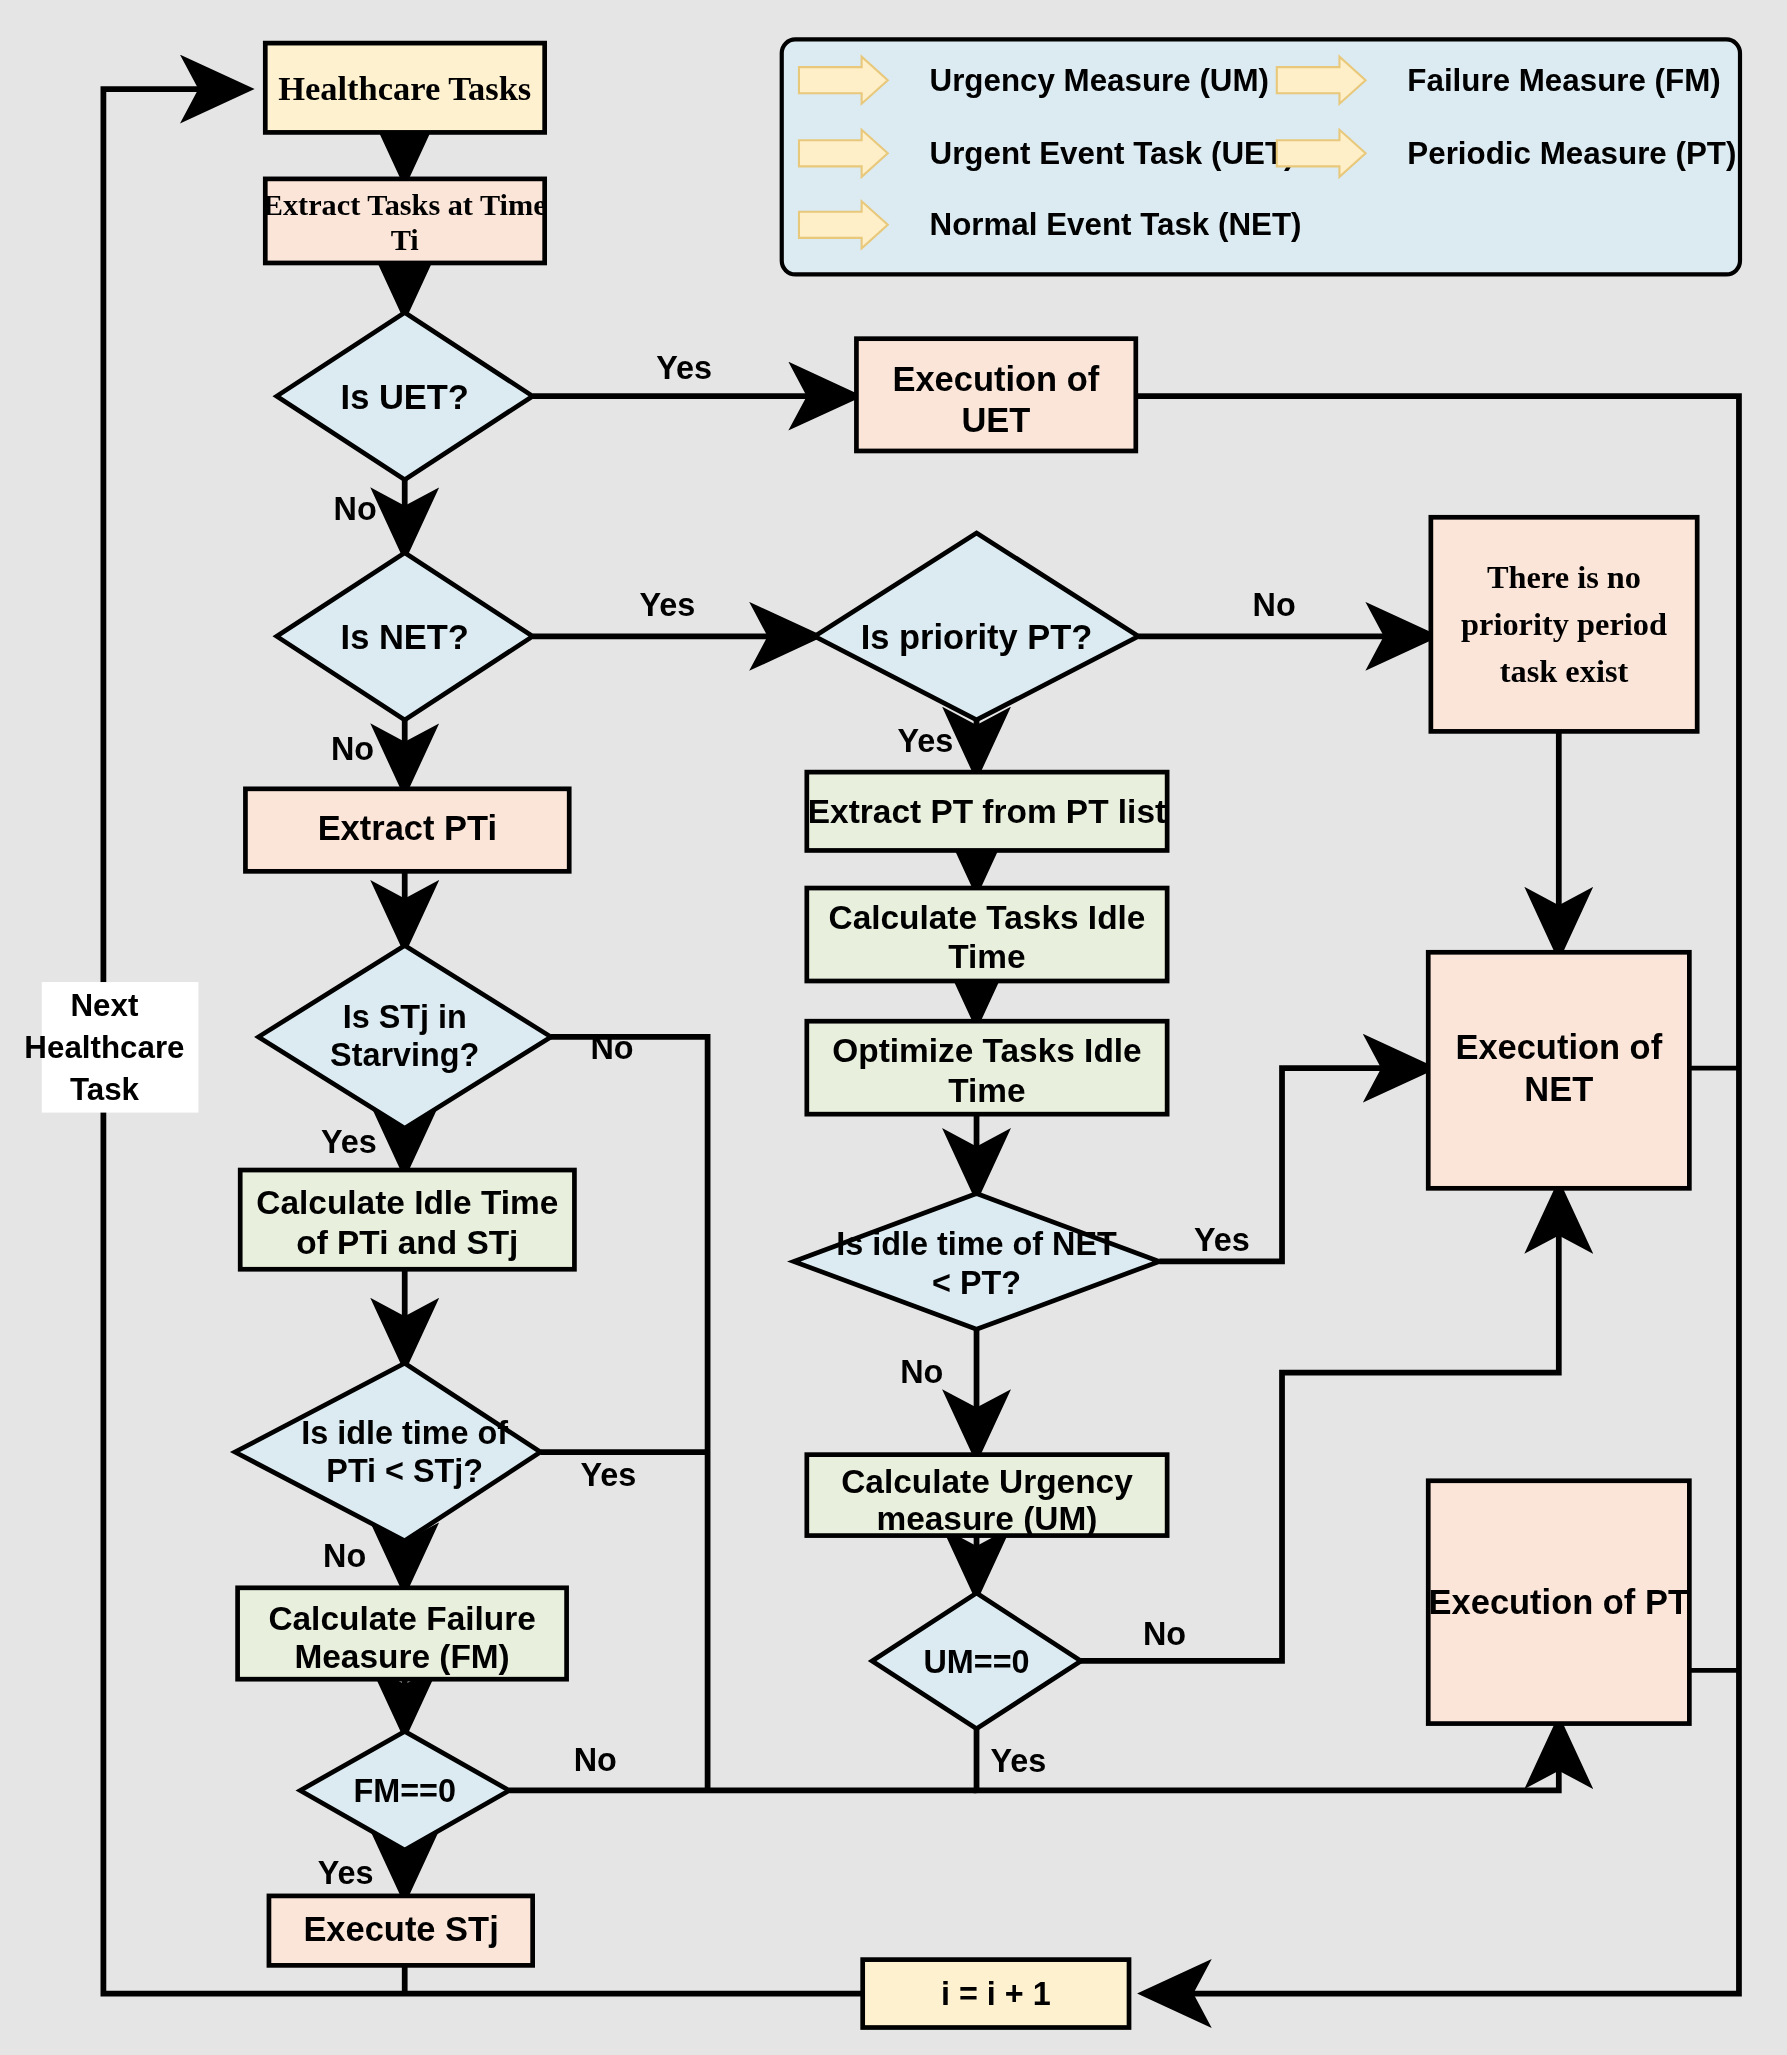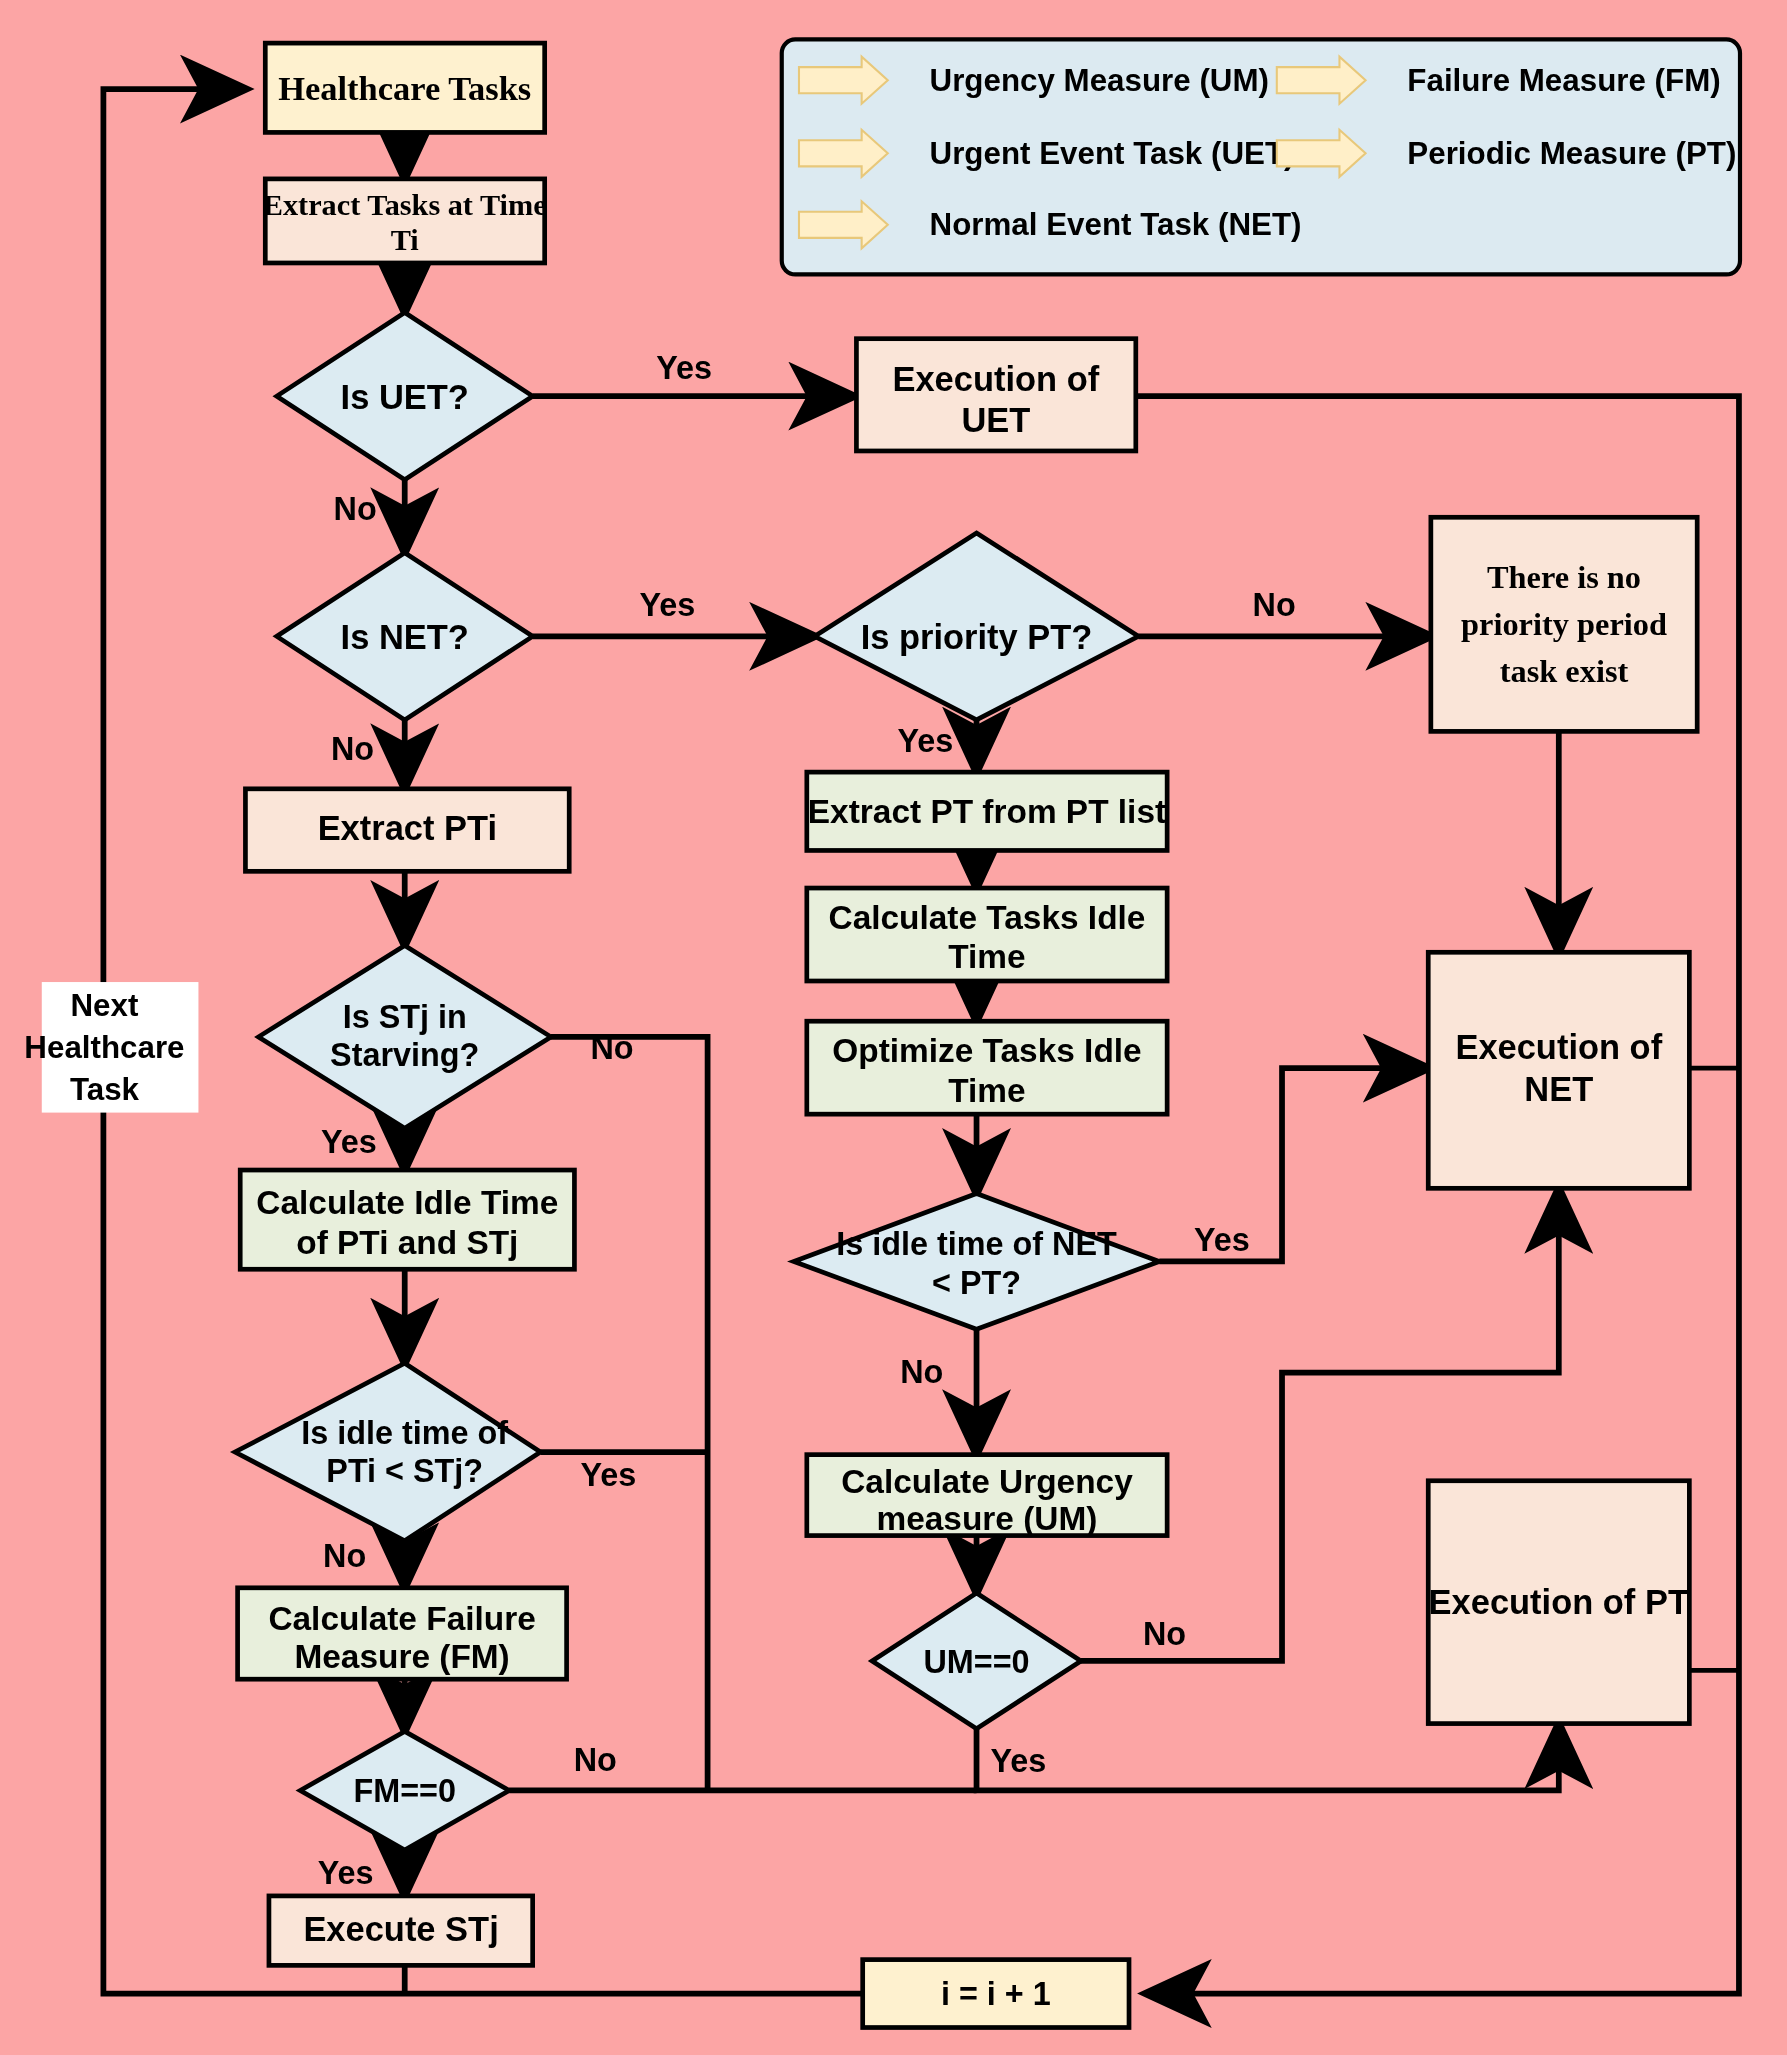--- a/index.html
+++ b/index.html
@@ -1,17 +1,17 @@
 <!DOCTYPE html>
 <html style="font-size:8.4px"><head>
 <meta charset="utf-8">
 <style>
   html,body{margin:0;padding:0;background:#ffffff;}
   body{width:1787px;height:2056px;font-family:"Liberation Sans",sans-serif;overflow:hidden;}
-  #root{position:relative;width:1787px;height:2056px;background:#fca5a5;}
+  #root{position:relative;width:1787px;height:2056px;background:#e5e5e5;}
   svg#flow{position:absolute;left:0;top:0;width:1787px;height:2056px;}
   .nodeShape{stroke:#000;stroke-width:9;}
   .edge{stroke:#000;stroke-width:11;fill:none;stroke-linecap:butt;stroke-linejoin:miter;}
   .edgeThin{stroke:#000;stroke-width:9;fill:none;}
   .lbl{font-family:"Liberation Sans",sans-serif;font-weight:bold;fill:#000;}
   .lblSerif{font-family:"Liberation Serif",serif;font-weight:bold;fill:#000;}
   .edgeLbl{font-family:"Liberation Sans",sans-serif;font-weight:bold;fill:#000;font-size:62px;}
   .legendTxt{font-family:"Liberation Sans",sans-serif;font-weight:bold;fill:#000;font-size:60px;}
 </style>
 </head>

